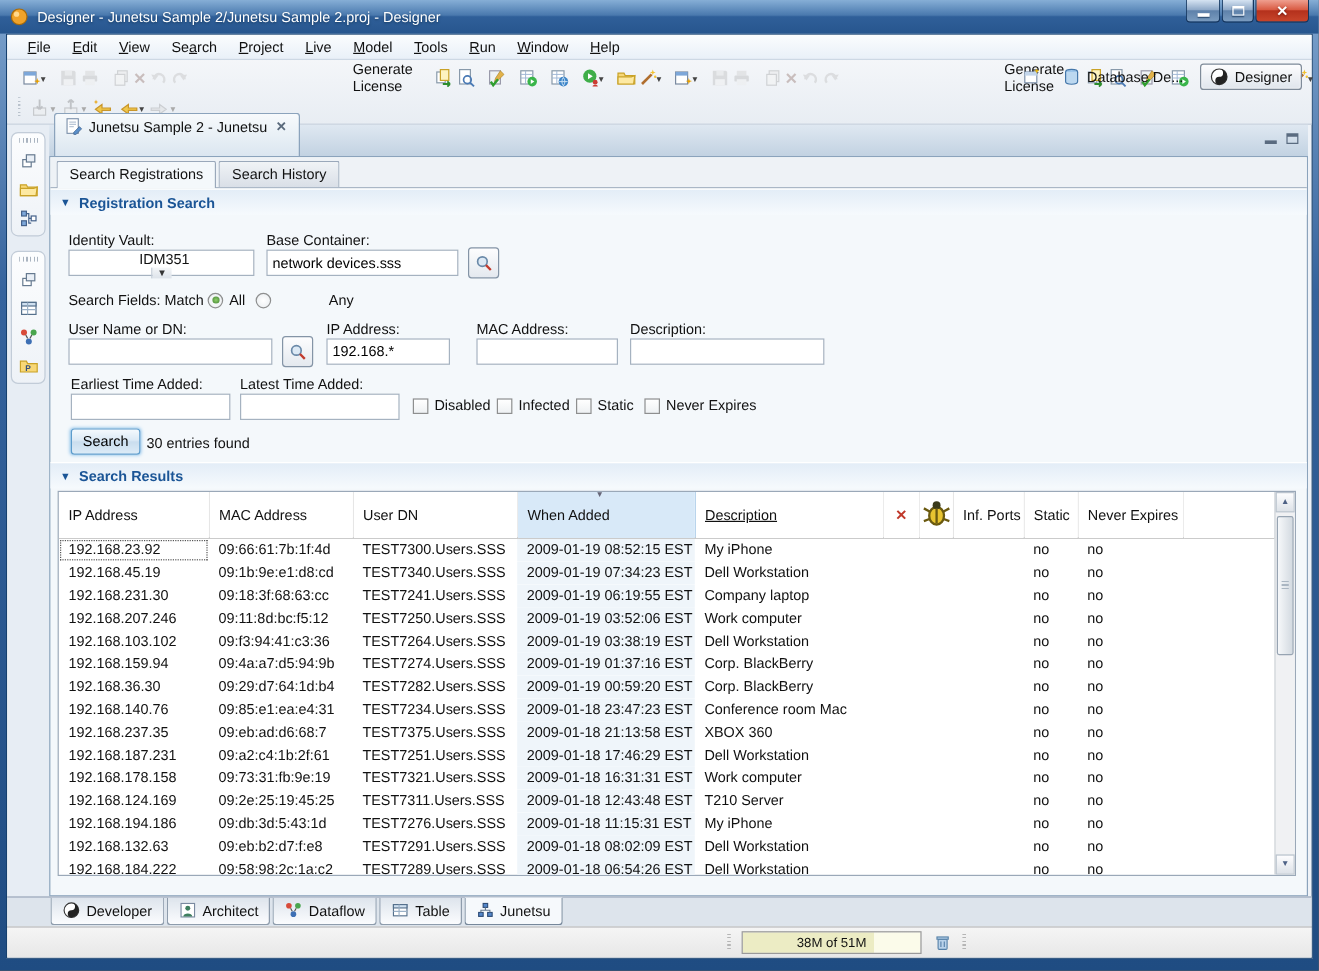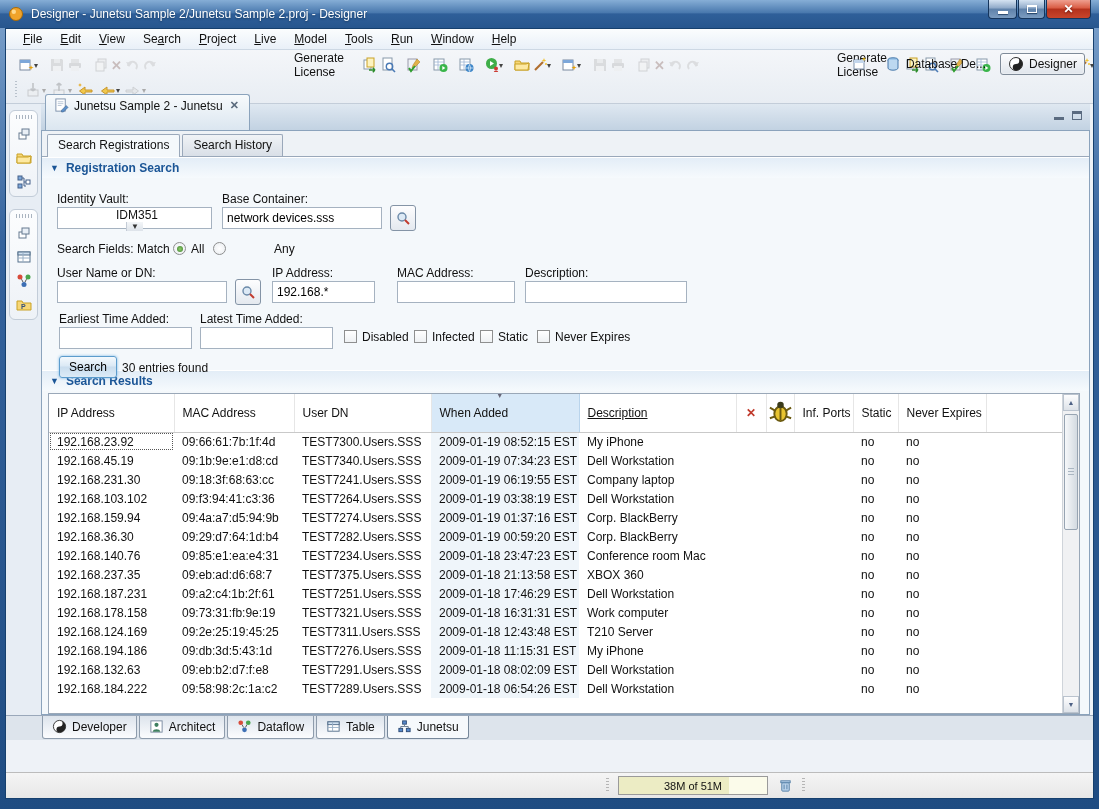--- a/index.html
+++ b/index.html
@@ -120,21 +120,21 @@
     background:linear-gradient(90deg,#f6f8fa,#d3dae1);}
   .sb-grip{position:absolute;left:3px;right:3px;top:50%;height:7px;margin-top:-4px;
     background-image:repeating-linear-gradient(#aab6c2 0 1px,transparent 1px 3px);}
   
   .bottom-tabs{height:25px;background:#dde4ec;border-top:1px solid #9aa8ba;display:flex;align-items:flex-start;padding-left:36px;}
   .btab{display:flex;align-items:center;gap:5px;padding:3px 9px 4px;border:1px solid #8e9cac;border-top:none;
     border-radius:0 0 3px 3px;margin-right:2px;background:linear-gradient(#dde4ec,#fbfcfe);}
   .btab.active{background:#f6f9fc;border-color:#76879a;}
   .btab svg{width:15px;height:15px;}
   
-  .statusbar{height:26px;background:linear-gradient(#f5f5f5,#e7e7e7);border-top:1px solid #bcbcbc;position:relative;margin-top:32px;}
+  .statusbar{height:26px;background:linear-gradient(#f5f5f5,#e7e7e7);border-top:1px solid #bcbcbc;position:relative;}
   .heap{position:absolute;left:612px;top:3px;width:150px;height:19px;border:1px solid #9a9a9a;
     background:linear-gradient(90deg,#ececc4 0 74%,#fbfbea 74%);display:flex;align-items:center;justify-content:center;
     font-size:11px;}
   .gc-btn{position:absolute;left:768px;top:3px;width:22px;height:19px;display:flex;align-items:center;justify-content:center;}
   .gc-btn svg{width:15px;height:15px;}
   .st-handle{position:absolute;top:5px;width:3px;height:15px;
     background-image:repeating-linear-gradient(#b5b5b5 0 1px,transparent 1px 3px);}
 </style>
 </head>
 <body>
@@ -654,20 +654,33 @@
                         <td class="sortedcol">2009-01-19 06:19:55 EST</td>
                         <td>Company laptop</td>
                         <td class=" center"></td>
                         <td class=" center"></td>
                         <td></td>
                         <td>no</td>
                         <td>no</td>
                         <td></td>
                       </tr>
                       <tr>
+                        <td>192.168.207.246</td>
+                        <td>09:11:8d:bc:f5:12</td>
+                        <td>TEST7250.Users.SSS</td>
+                        <td class="sortedcol">2009-01-19 03:52:06 EST</td>
+                        <td>Work computer</td>
+                        <td class=" center"></td>
+                        <td class=" center"></td>
+                        <td></td>
+                        <td>no</td>
+                        <td>no</td>
+                        <td></td>
+                      </tr>
+                      <tr>
                         <td>192.168.103.102</td>
                         <td>09:f3:94:41:c3:36</td>
                         <td>TEST7264.Users.SSS</td>
                         <td class="sortedcol">2009-01-19 03:38:19 EST</td>
                         <td>Dell Workstation</td>
                         <td class=" center"></td>
                         <td class=" center"></td>
                         <td></td>
                         <td>no</td>
                         <td>no</td>

